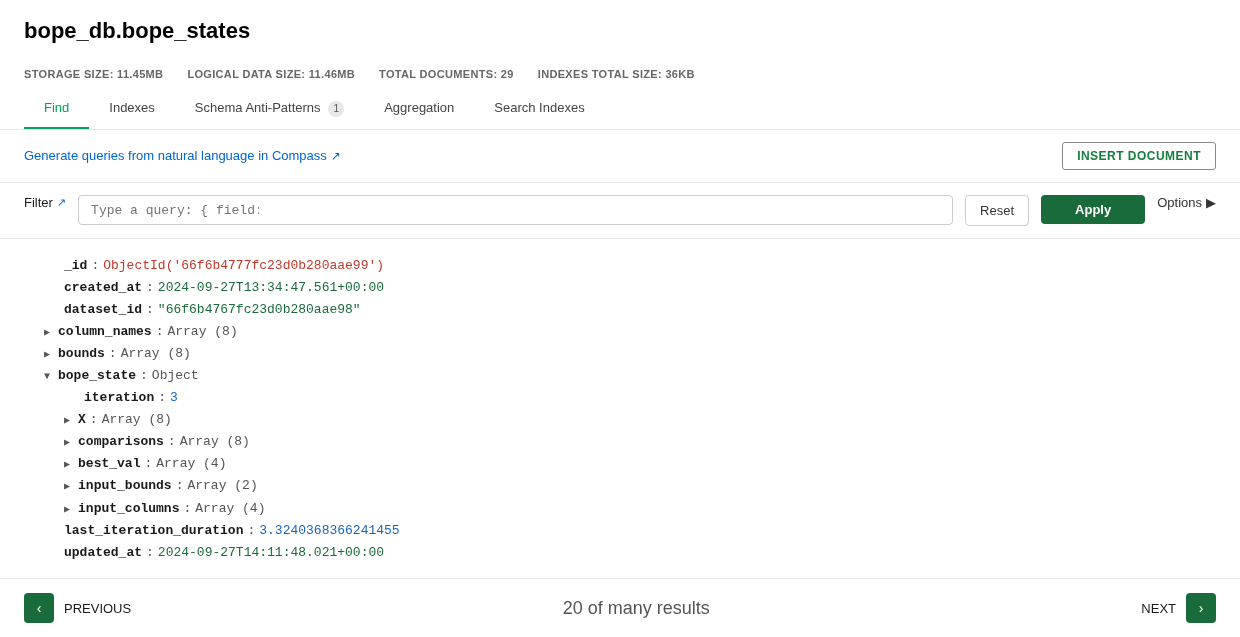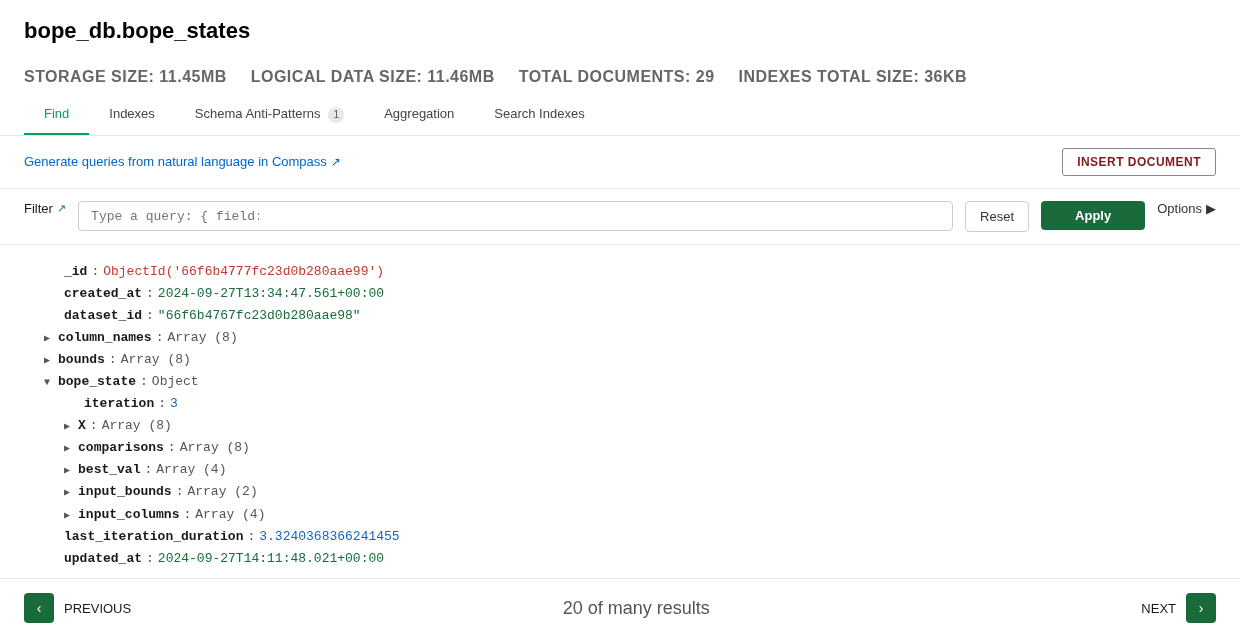--- a/index.html
+++ b/index.html
@@ -15,21 +15,21 @@
     }
     .title {
       font-size: 22px;
       font-weight: 700;
       margin-bottom: 24px;
       color: #000;
     }
     .meta-bar {
       display: flex;
       gap: 24px;
-      font-size: 16px;
+      font-size: 11px;
       color: #666;
       text-transform: uppercase;
       letter-spacing: 0.03em;
       margin-bottom: 10px;
     }
     .meta-item span { font-weight: 600; }
     .tabs {
       display: flex;
       gap: 0;
     }
@@ -75,21 +75,21 @@
       gap: 4px;
     }
     .insert-btn {
       background: #fff;
       border: 1px solid #888;
       border-radius: 3px;
       padding: 6px 14px;
       font-size: 12px;
       font-weight: 600;
       cursor: pointer;
-      color: #7f1d1d;
+      color: #15803d;
       letter-spacing: 0.04em;
     }
     .filter-bar {
       display: flex;
       align-items: flex-start;
       padding: 12px 24px;
       gap: 12px;
       border-bottom: 1px solid #e8e8e8;
       background: #fff;
     }

